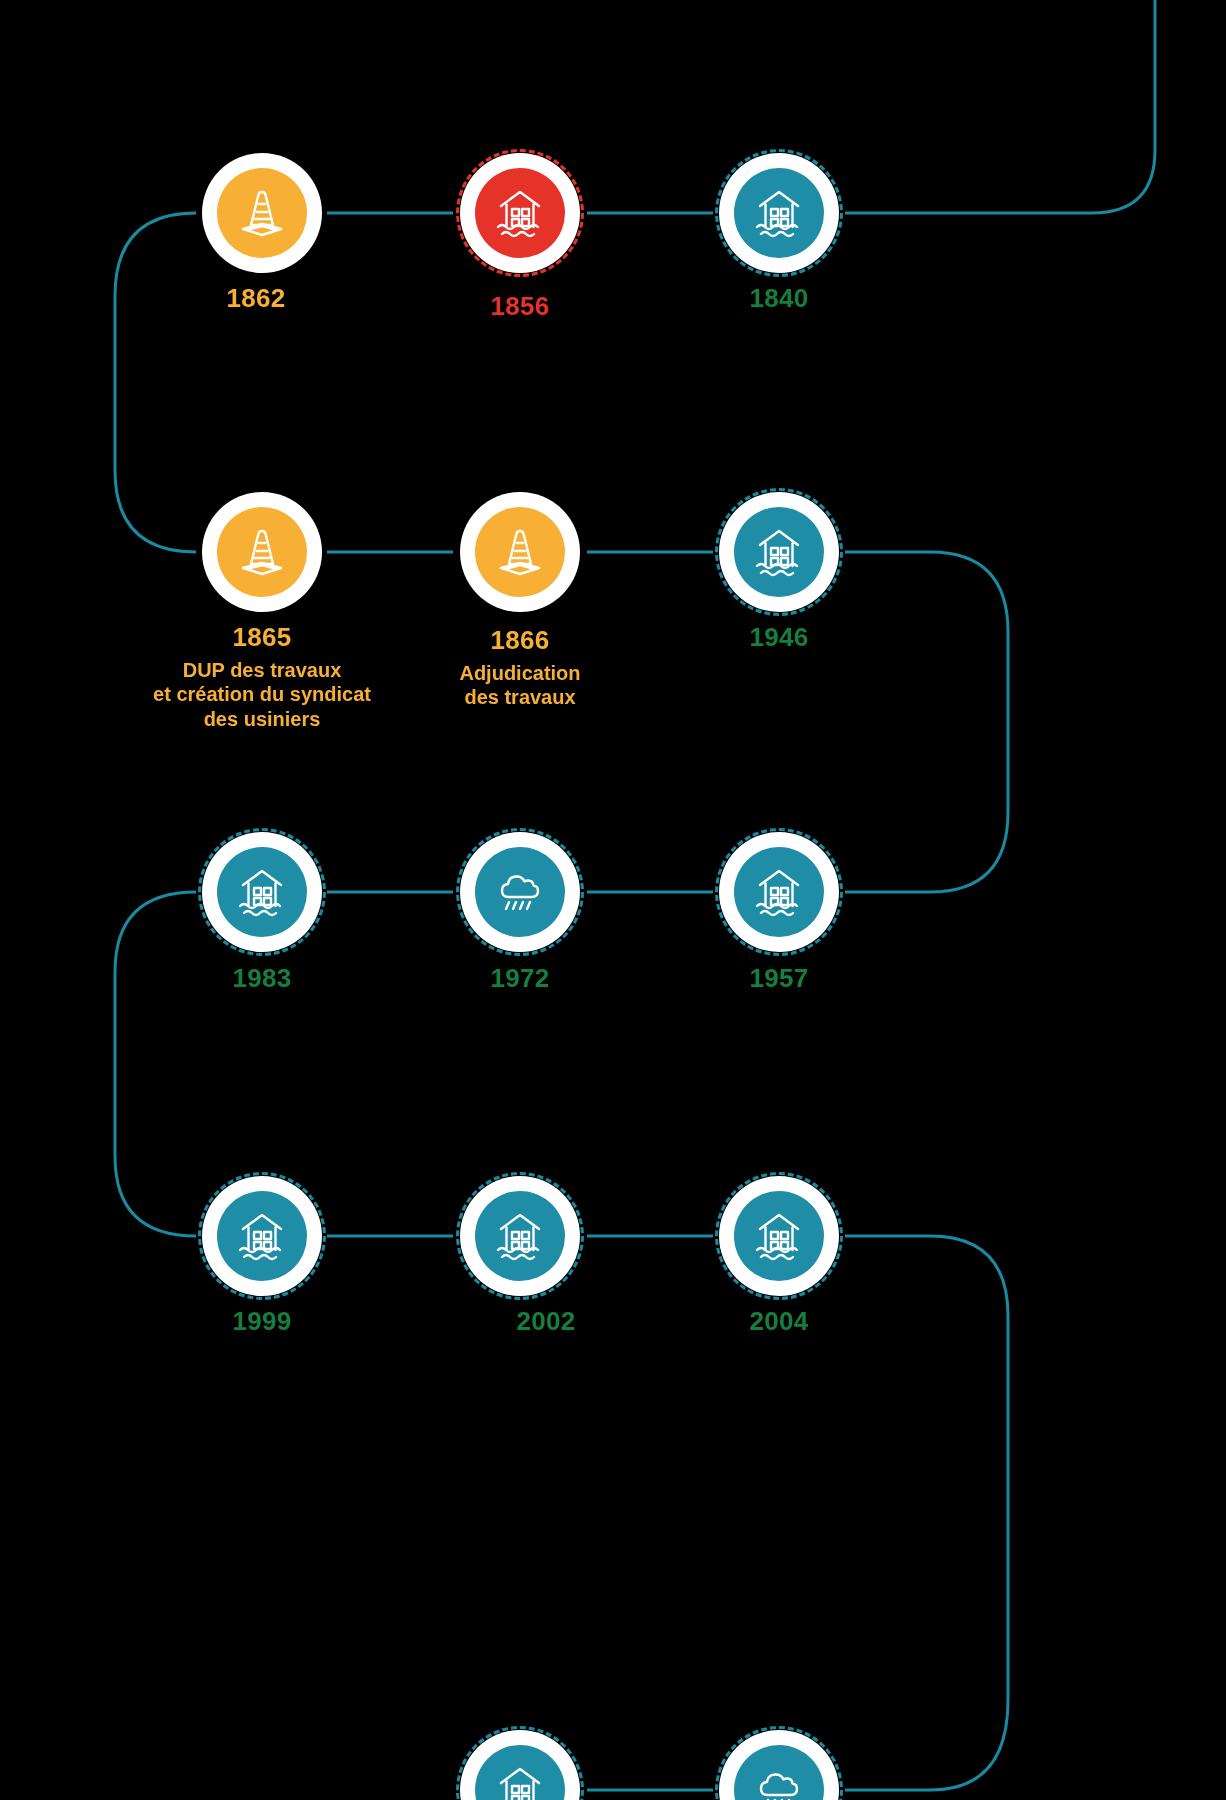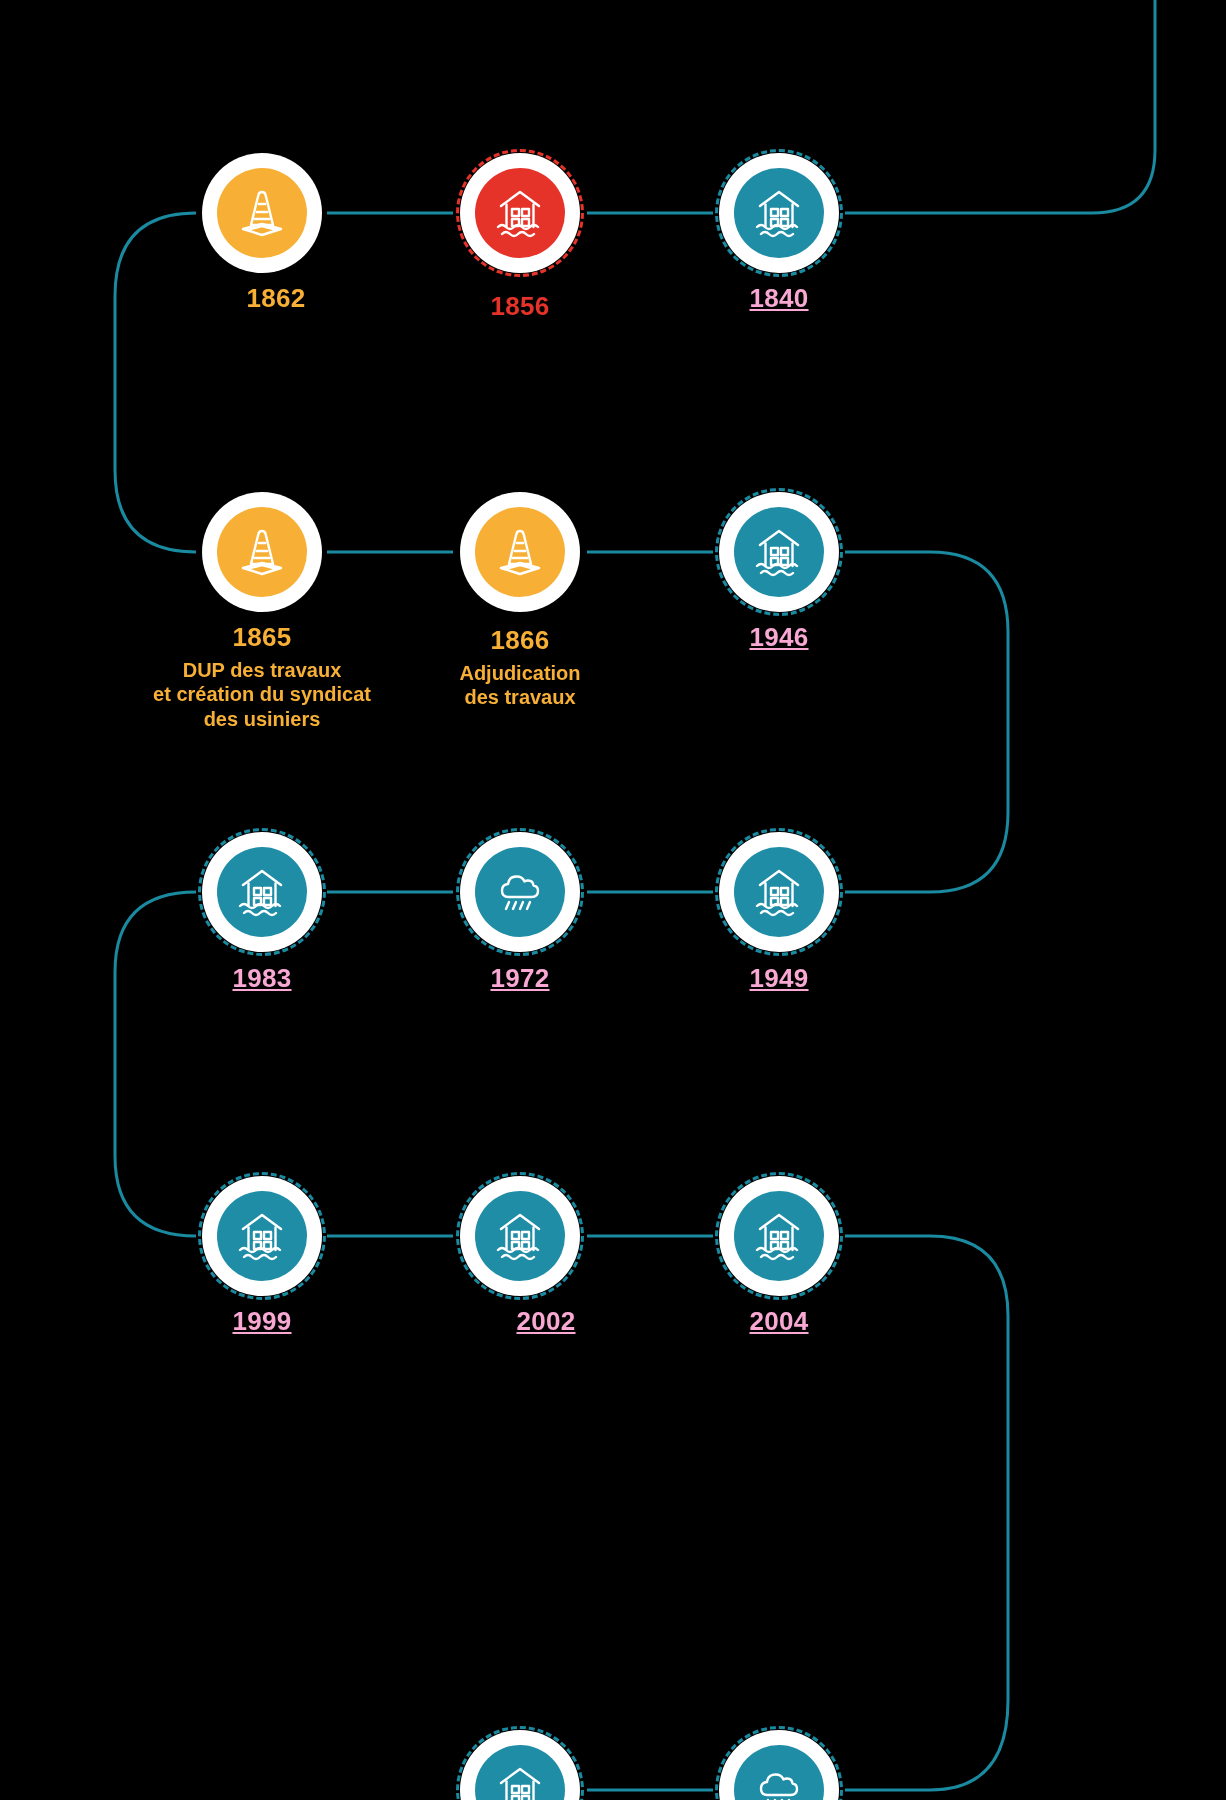--- a/index.html
+++ b/index.html
@@ -88,21 +88,21 @@
   .label .year {
     font-size: 26px;
     font-weight: bold;
     letter-spacing: 0.3px;
   }
   .label .desc {
     font-size: 20px;
     font-weight: bold;
     margin-top: 4px;
   }
-  .label.teal   .year, .label.teal   .desc { color: #f9a8d4; text-decoration: underline; }
+  .label.teal   .year, .label.teal   .desc { color: #15803d; }
   .label.orange .year, .label.orange .desc { color: #f7b035; }
   .label.red    .year, .label.red    .desc { color: #e63329; margin-top: 8px; }
 </style>
 </head>
 <body>
 
 <div id="stage">
 
   <svg id="connector-layer" viewBox="0 0 1226 1800" width="1226" height="1800" xmlns="http://www.w3.org/2000/svg">
 
@@ -138,21 +138,21 @@
           <svg width="56" height="56" viewBox="0 0 56 56" fill="none" stroke="#ffffff" stroke-width="2.4" stroke-linecap="round" stroke-linejoin="round">
             <path d="M28 7 q3 0 3.6 3 L39 40 H17 L24.4 10 Q25 7 28 7 Z"></path>
             <path d="M24.8 19 H31.2"></path>
             <path d="M22.8 27 H33.2"></path>
             <path d="M20.6 34 H35.4"></path>
             <path d="M9 44 L28 39 L47 44 L28 50 Z"></path>
             <path d="M14 44.8 L28 41 L42 44.8"></path>
           </svg>
         </div>
     </div>
-  <div class="label orange" style="left: 276px; top: 283px;"><div class="year">1862</div></div>
+  <div class="label orange" style="left: 256px; top: 283px;"><div class="year">1862</div></div>
     <div class="node" style="left: 520px; top: 213px;">
       <div class="ring dashed-red"></div>
       <div class="halo"></div>
       <div class="disc red">
           <svg width="56" height="56" viewBox="0 0 56 56" fill="none" stroke="#ffffff" stroke-width="2.4" stroke-linecap="round" stroke-linejoin="round">
             <path d="M9 21 L28 7 L47 21"></path>
             <path d="M14.5 19.5 L14.5 42"></path>
             <path d="M41.5 19.5 L41.5 42"></path>
             <rect x="20" y="24" width="7" height="7"></rect>
             <rect x="30" y="24" width="7" height="7"></rect>
@@ -275,21 +275,21 @@
             <path d="M41.5 19.5 L41.5 42"></path>
             <rect x="20" y="24" width="7" height="7"></rect>
             <rect x="30" y="24" width="7" height="7"></rect>
             <rect x="20" y="34" width="7" height="7"></rect>
             <rect x="30" y="34" width="7" height="7"></rect>
             <path d="M6 42 q4 -4 8 0 t8 0 t8 0 t8 0 t8 0"></path>
             <path d="M10 49 q4 -4 8 0 t8 0 t8 0 t8 0"></path>
           </svg>
         </div>
     </div>
-  <div class="label teal" style="left: 779px; top: 963px;"><div class="year">1949</div></div>
+  <div class="label teal" style="left: 779px; top: 963px;"><div class="year">1957</div></div>
     <div class="node" style="left: 262px; top: 1236px;">
       <div class="ring dashed"></div>
       <div class="halo"></div>
       <div class="disc teal">
           <svg width="56" height="56" viewBox="0 0 56 56" fill="none" stroke="#ffffff" stroke-width="2.4" stroke-linecap="round" stroke-linejoin="round">
             <path d="M9 21 L28 7 L47 21"></path>
             <path d="M14.5 19.5 L14.5 42"></path>
             <path d="M41.5 19.5 L41.5 42"></path>
             <rect x="20" y="24" width="7" height="7"></rect>
             <rect x="30" y="24" width="7" height="7"></rect>

